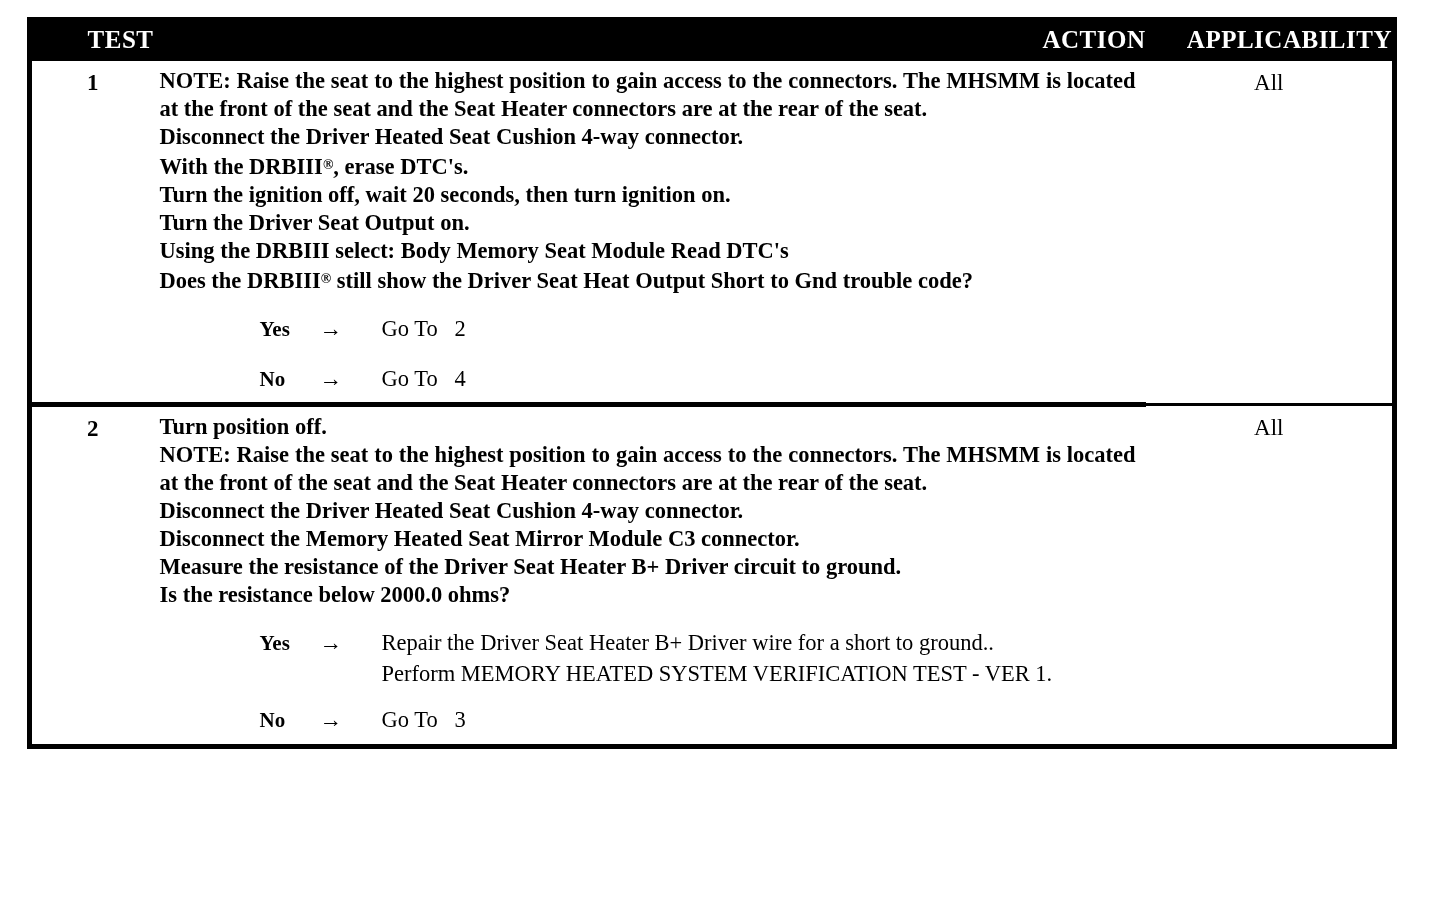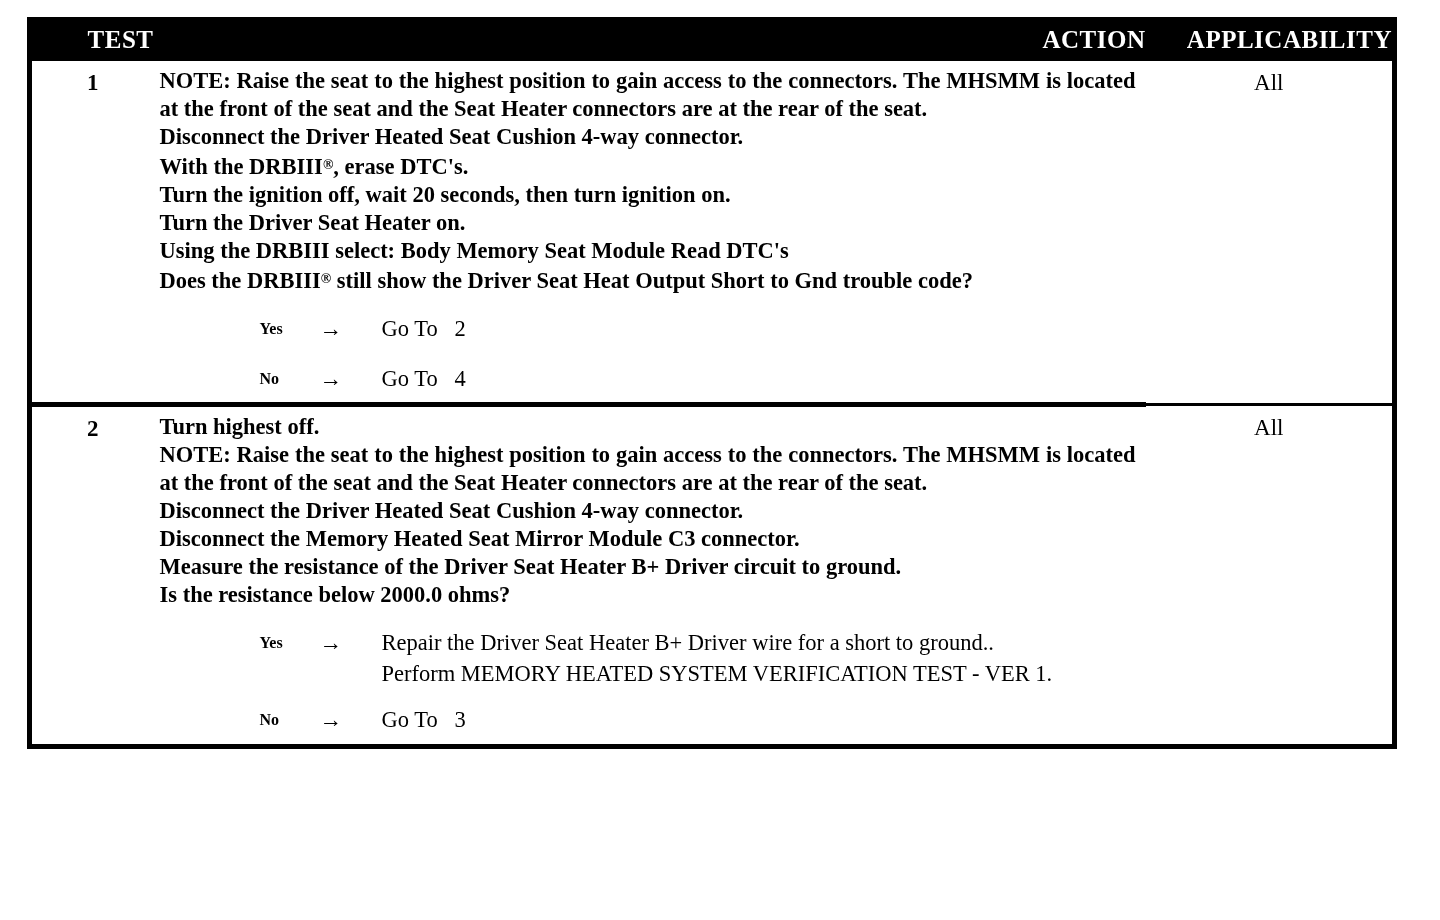--- a/index.html
+++ b/index.html
@@ -107,21 +107,21 @@
 
   
   .branch {
     display: flex;
     align-items: flex-start;
     margin-top: 19px;
     padding-left: 100px;
   }
   .branch-ans {
     flex: 0 0 56px;
-    font-size: 16px;
+    font-size: 21px;
     font-weight: bold;
     line-height: 30.5px;
   }
   .branch-arrow {
     flex: 0 0 62px;
     font-size: 22.5px;
     line-height: 30.5px;
     font-weight: bold;
     text-align: left;
     padding-left: 4px;
@@ -165,21 +165,21 @@
     <tbody>
 
       <tr class="test-row">
         <td class="cell-test">1</td>
         <td class="cell-action">
 
           <p class="line justify">NOTE: Raise the seat to the highest position to gain access to the connectors. The MHSMM is located at the front of the seat and the Seat Heater connectors are at the rear of the seat.</p>
           <p class="line">Disconnect the Driver Heated Seat Cushion 4-way connector.</p>
           <p class="line">With the DRBIII<span class="reg">®</span>, erase DTC's.</p>
           <p class="line">Turn the ignition off, wait 20 seconds, then turn ignition on.</p>
-          <p class="line">Turn the Driver Seat Heater on.</p>
+          <p class="line">Turn the Driver Seat Output on.</p>
           <p class="line">Using the DRBIII select: Body Memory Seat Module Read DTC's</p>
           <p class="line">Does the DRBIII<span class="reg">®</span> still show the Driver Seat Heat Output Short to Gnd trouble code?</p>
 
           <div class="branch">
             <div class="branch-ans">Yes</div>
             <div class="branch-arrow">→</div>
             <div class="branch-body">
               <p class="b-line">Go To   2</p>
             </div>
           </div>
@@ -193,21 +193,21 @@
           </div>
 
         </td>
         <td class="cell-applic">All</td>
       </tr>
 
       <tr class="test-row">
         <td class="cell-test">2</td>
         <td class="cell-action">
 
-          <p class="line">Turn highest off.</p>
+          <p class="line">Turn position off.</p>
           <p class="line justify">NOTE: Raise the seat to the highest position to gain access to the connectors. The MHSMM is located at the front of the seat and the Seat Heater connectors are at the rear of the seat.</p>
           <p class="line">Disconnect the Driver Heated Seat Cushion 4-way connector.</p>
           <p class="line">Disconnect the Memory Heated Seat Mirror Module C3 connector.</p>
           <p class="line">Measure the resistance of the Driver Seat Heater B+ Driver circuit to ground.</p>
           <p class="line">Is the resistance below 2000.0 ohms?</p>
 
           <div class="branch">
             <div class="branch-ans">Yes</div>
             <div class="branch-arrow">→</div>
             <div class="branch-body">

